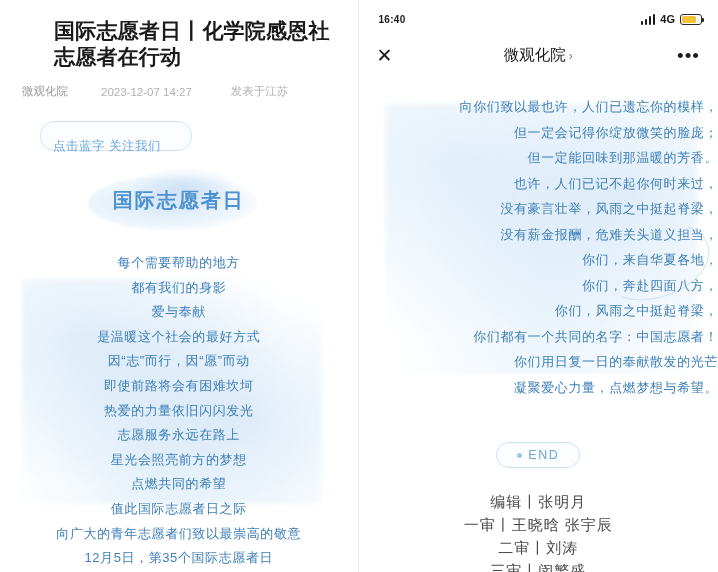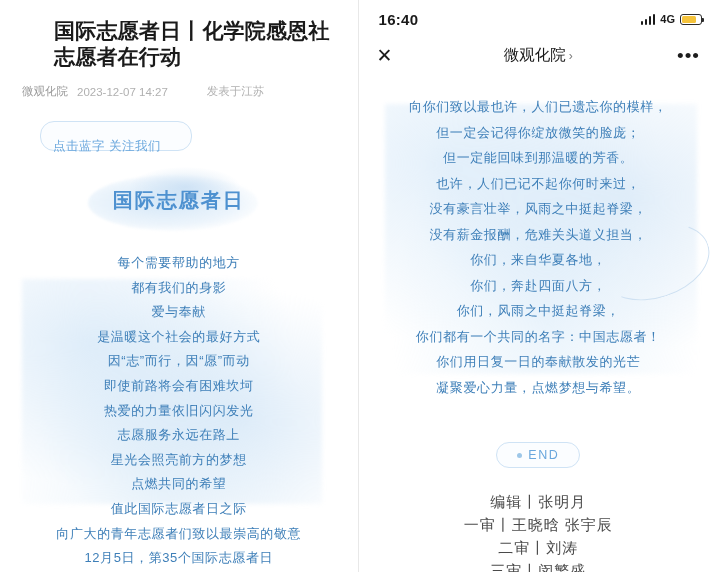--- a/index.html
+++ b/index.html
@@ -43,20 +43,21 @@
     color: #9a9a9a;
     display: flex;
     align-items: center;
     gap: 9px;
   }
   .meta-account {
     color: #9a9a9a;
   }
   .meta-date {
     color: #b0b0b0;
+    margin-left: 24px;
   }
   .meta-loc {
     color: #b0b0b0;
     margin-left: 30px;
   }
 
   .follow-wrap {
     margin: 22px 0 0 40px;
     position: relative;
     width: 152px;
@@ -152,21 +153,21 @@
     overflow: hidden;
   }
   .status-bar {
     height: 30px;
     display: flex;
     align-items: center;
     justify-content: space-between;
     padding: 4px 16px 0 20px;
   }
   .status-time {
-    font-size: 15px;
+    font-size: 10px;
     font-weight: bold;
     color: #1a1a1a;
     letter-spacing: 0.3px;
   }
   .status-right {
     display: flex;
     align-items: center;
     gap: 5px;
   }
   .signal {
@@ -276,21 +277,21 @@
     width: 110px;
     height: 70px;
     border: 1px solid #cfe1f2;
     border-radius: 50%;
     transform: rotate(-18deg);
     border-color: transparent #cfe1f2 #cfe1f2 transparent;
     pointer-events: none;
   }
   .r-line {
     position: relative;
-    text-align: center;
+    text-align: right;
     font-size: 13px;
     color: #3e7fb8;
     line-height: 25.5px;
     letter-spacing: 0.6px;
   }
 
   .end-wrap {
     position: relative;
     margin-top: 42px;
     display: flex;

